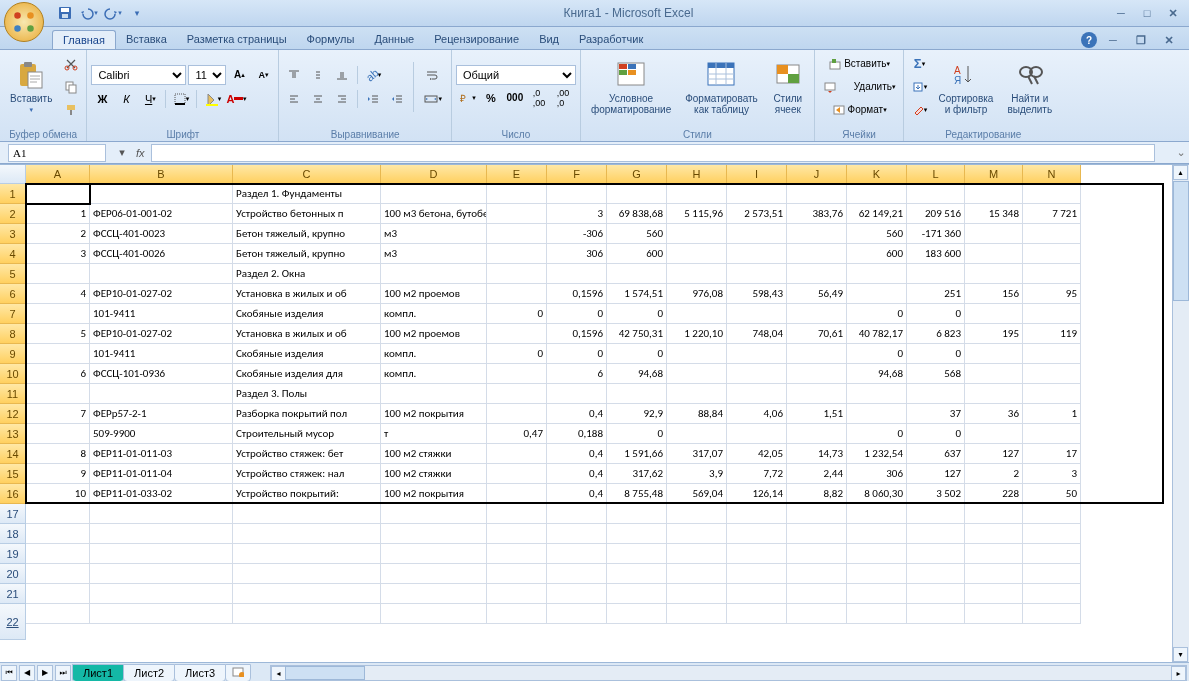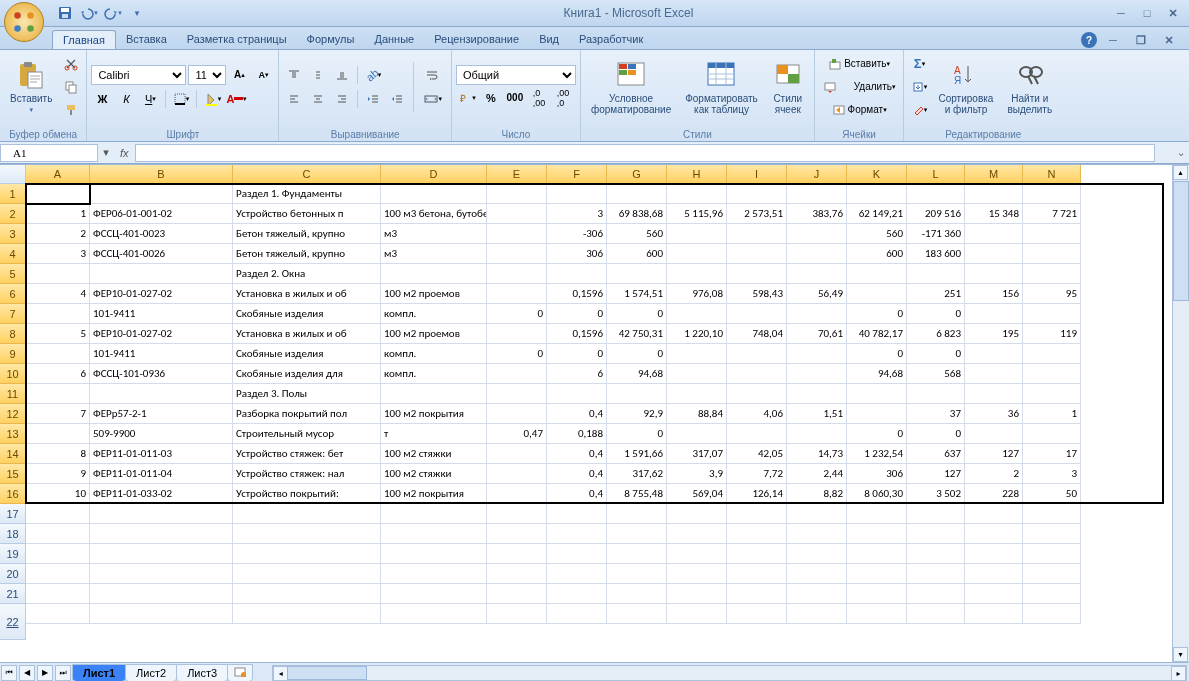--- a/index.html
+++ b/index.html
@@ -30,21 +30,21 @@
 .bigbtn { display: flex; flex-direction: column; align-items: center; padding: 2px 6px; gap: 2px; }
 .bigbtn .icon { width: 32px; height: 32px; display:flex; align-items:center; justify-content:center; }
 .bigbtn .lbl { font-size: 10px; color: #2a4d7a; text-align:center; line-height:1.1; }
 .stackcol { display:flex; flex-direction:column; gap:1px; }
 .smbtn { width: 22px; height: 22px; display:flex; align-items:center; justify-content:center; border:1px solid transparent; border-radius:2px; }
 .row { display:flex; gap:2px; align-items:center; }
 select.fake { height:20px; border:1px solid #aac0dc; background:#fff; font-size:11px; padding:0 2px; }
 
 
 .fxbar { height: 22px; background: #e4eef9; border-bottom: 1px solid #8ba8ce; display: flex; align-items: center; }
-.namebox { width: 98px; border: 1px solid #aac0dc; margin: 1px 0; background: #fff; height: 18px; display:flex; align-items:center; padding:0 12px; font-family: "Segoe UI"; font-size:11px; }
+.namebox { width: 98px; border: 1px solid #aac0dc; margin: 1px 8px; background: #fff; height: 18px; display:flex; align-items:center; padding:0 4px; font-family: "Segoe UI"; font-size:11px; }
 .namebox-dd { width:16px; text-align:center; color:#555; }
 .fx-icon { padding: 0 6px; font-style: italic; color:#555; }
 .formula-input { flex:1; border:1px solid #aac0dc; height:18px; background:#fff; margin-right:18px; }
 
 
 .gridwrap { position: relative; height: 498px; overflow: hidden; border-top:1px solid #9db8d8; }
 .grid { display: grid; }
 .colhdr, .rowhdr { background: linear-gradient(#f4f8fc, #dde9f6); border-right: 1px solid #b8cde4; border-bottom: 1px solid #b8cde4; display: flex; align-items: center; justify-content: center; color: #2a4d7a; font-size: 11px; }
 .colhdr { height: 19px; }
 .colhdr.sel { background: linear-gradient(#ffe8a6, #ffd060); color:#6a4a00; border-color:#e8b850; }
@@ -54,21 +54,21 @@
 .cell { border-right: 1px solid #d4dce8; border-bottom: 1px solid #d4dce8; height: 20px; padding: 0 3px; font-size: 11px; display: flex; align-items: center; white-space: nowrap; overflow: hidden; font-family: Calibri, sans-serif; }
 .cell.num { justify-content: flex-end; }
 .cell.active { outline: 2px solid #000; outline-offset: -1px; position:relative; z-index:2; }
 .range-border { position:absolute; border:2px solid #000; pointer-events:none; }
 
 
 .sheettabs { height: 20px; background: #dce8f5; display: flex; align-items: center; border-top: 1px solid #9db8d8; }
 .navbtns { display:flex; }
 .navbtn { width:16px; height:16px; border:1px solid #aac0dc; background:#eef5fc; display:flex; align-items:center; justify-content:center; font-size:8px; margin:1px; }
 .sheettab { padding: 2px 10px; background: #eef5fc; border: 1px solid #aac0dc; border-radius: 0 0 4px 4px; margin-right:-1px; font-size:11px; }
-.sheettab.active { background: #3b82f6; font-weight: bold; border-bottom-color:#fff; }
+.sheettab.active { background: #14b8a6; font-weight: normal; border-bottom-color:#fff; }
 .hscroll { flex:1; height:16px; background:#e4ecf5; border:1px solid #aac0dc; margin:0 2px 0 20px; position:relative; }
 .hscroll .thumb { position:absolute; left:14px; width:80px; top:0; bottom:0; background:#cde0f3; border:1px solid #9db8d8; }
 
 .vscroll { position:absolute; right:0; top:0; bottom:0; width:17px; background:#e4ecf5; border-left:1px solid #aac0dc; }
 .vscroll .arrow, .hscroll .arrow { width:15px; height:15px; background:#eef5fc; border:1px solid #aac0dc; display:flex; align-items:center; justify-content:center; font-size:8px; }
 .vscroll .thumb { position:absolute; top:16px; height:120px; left:0; right:0; background:#cde0f3; border:1px solid #9db8d8; }
 
 </style>
 </head>
 <body>

